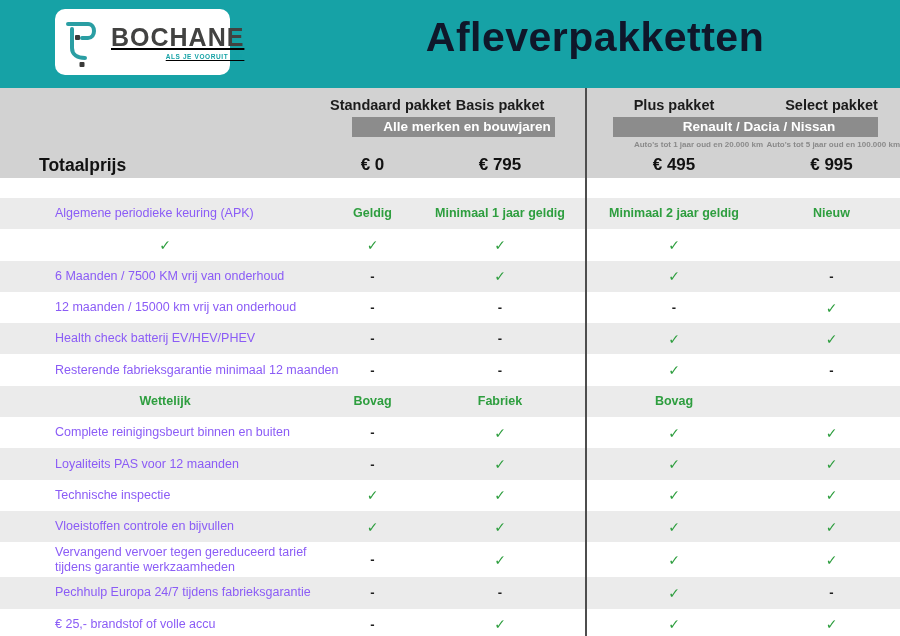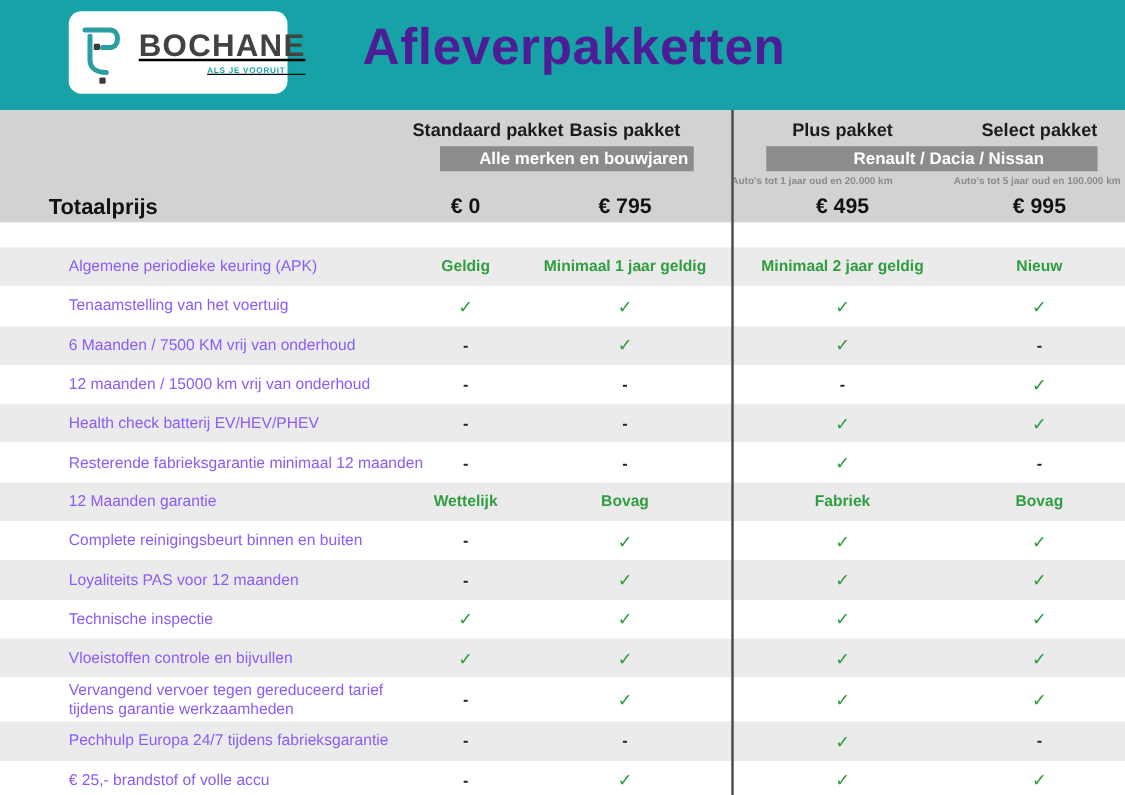--- a/index.html
+++ b/index.html
@@ -8,38 +8,38 @@
   .sheet { position:relative; width:900px; height:636px; overflow:hidden; background:#fff; }
 
   
   .topbar { position:relative; height:88px; background:#16a2a6; }
   .logo-box { position:absolute; left:55px; top:9px; width:175px; height:66px;
               background:#fff; border-radius:10px; display:flex; align-items:center; padding:0 10px;text-decoration:underline; }
   .logo-icon { flex:0 0 auto; margin-right:6px; }
   .logo-text-wrap { display:flex; flex-direction:column; align-items:flex-end; }
   .logo-name { font-size:25px; font-weight:bold; color:#424241; letter-spacing:1px; line-height:1; }
   .logo-tagline { font-size:6.5px; font-weight:bold; color:#16a2a6; letter-spacing:0.6px; margin-top:3px; }
-  .page-title { position:absolute; left:290px; right:0; top:14px; text-align:left;
-                color:#4c1d95; font-size:41px; font-weight:bold; letter-spacing:0.5px; }
+  .page-title { position:absolute; left:290px; right:0; top:14px; text-align:center;
+                color:#0f172a; font-size:41px; font-weight:bold; letter-spacing:0.5px; }
 
   
   .grid5 { display:grid; grid-template-columns:330px 85px 170px 178px 137px; }
   .grid3 { display:grid; grid-template-columns:330px 255px 315px; }
 
   
   .band { background:#d2d2d2; height:90px; padding-top:6px; }
   .col-name { font-size:14.5px; font-weight:bold; color:#1b1b1b; text-align:center;
               white-space:nowrap; line-height:22px; height:22px; }
   .chips-row { margin-top:1px; height:20px; }
   .chip { background:#8c8c8c; color:#fff; font-size:13.5px; font-weight:bold; text-align:center;
           line-height:20px; height:20px; white-space:nowrap;padding-left:27px; }
   .chip-left { margin:0 30px 0 22px; }
   .chip-right { margin:0 22px 0 28px; }
   .captions-row { height:15px; align-items:center; }
-  .caption { font-size:8px; font-weight:bold; color:#8a8a8a; text-align:left; white-space:nowrap; }
+  .caption { font-size:8px; font-weight:bold; color:#8a8a8a; text-align:right; white-space:nowrap; }
   .price-row { height:26px; align-items:center; }
   .total-label { font-size:17.5px; font-weight:bold; color:#111; padding-left:39px; }
   .price { font-size:17px; font-weight:bold; color:#111; text-align:center; white-space:nowrap; }
 
   .gap-row { height:20px; background:#fff; }
 
   
   .row { height:31.3px; align-items:center; background:#fff; }
   .row.alt { background:#ebebeb; }
   .row.tall { height:35px; }
@@ -107,21 +107,20 @@
 
   <div class="grid5 row alt">
     <div class="feature-label">Algemene periodieke keuring (APK)</div>
     <div class="cell v-text">Geldig</div>
     <div class="cell v-text">Minimaal 1 jaar geldig</div>
     <div class="cell v-text">Minimaal 2 jaar geldig</div>
     <div class="cell v-text">Nieuw</div>
   </div>
 
   <div class="grid5 row">
-    <div class="feature-label">Tenaamstelling van het voertuig</div>
     <div class="cell v-check">✓</div>
     <div class="cell v-check">✓</div>
     <div class="cell v-check">✓</div>
     <div class="cell v-check">✓</div>
   </div>
 
   <div class="grid5 row alt">
     <div class="feature-label">6 Maanden / 7500 KM vrij van onderhoud</div>
     <div class="cell v-dash">-</div>
     <div class="cell v-check">✓</div>
@@ -147,21 +146,20 @@
 
   <div class="grid5 row">
     <div class="feature-label">Resterende fabrieksgarantie minimaal 12 maanden</div>
     <div class="cell v-dash">-</div>
     <div class="cell v-dash">-</div>
     <div class="cell v-check">✓</div>
     <div class="cell v-dash">-</div>
   </div>
 
   <div class="grid5 row alt">
-    <div class="feature-label">12 Maanden  garantie</div>
     <div class="cell v-text">Wettelijk</div>
     <div class="cell v-text">Bovag</div>
     <div class="cell v-text">Fabriek</div>
     <div class="cell v-text">Bovag</div>
   </div>
 
   <div class="grid5 row">
     <div class="feature-label">Complete reinigingsbeurt binnen en buiten</div>
     <div class="cell v-dash">-</div>
     <div class="cell v-check">✓</div>

